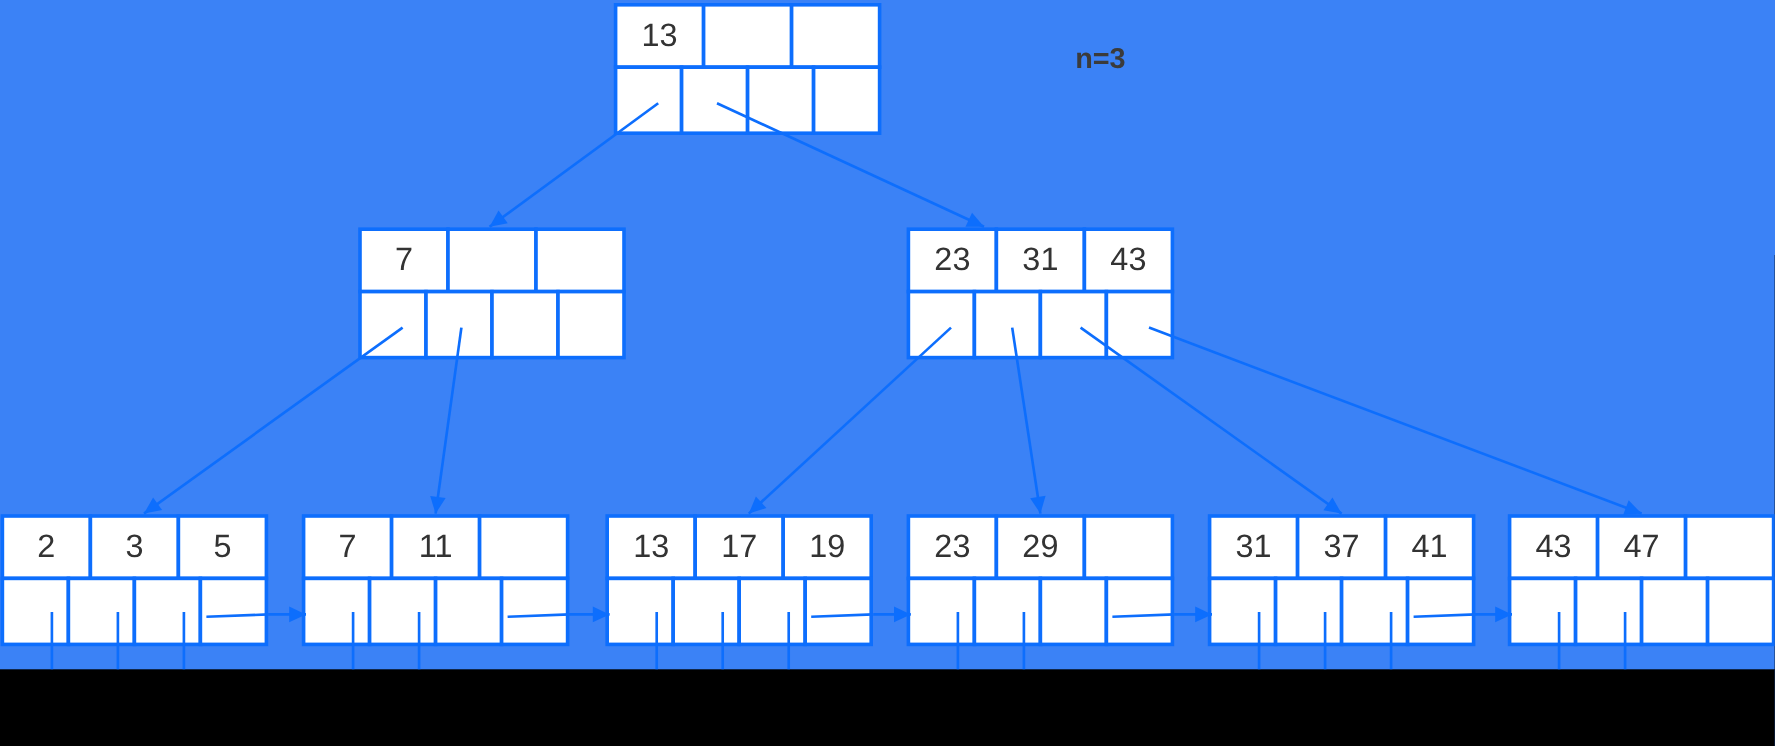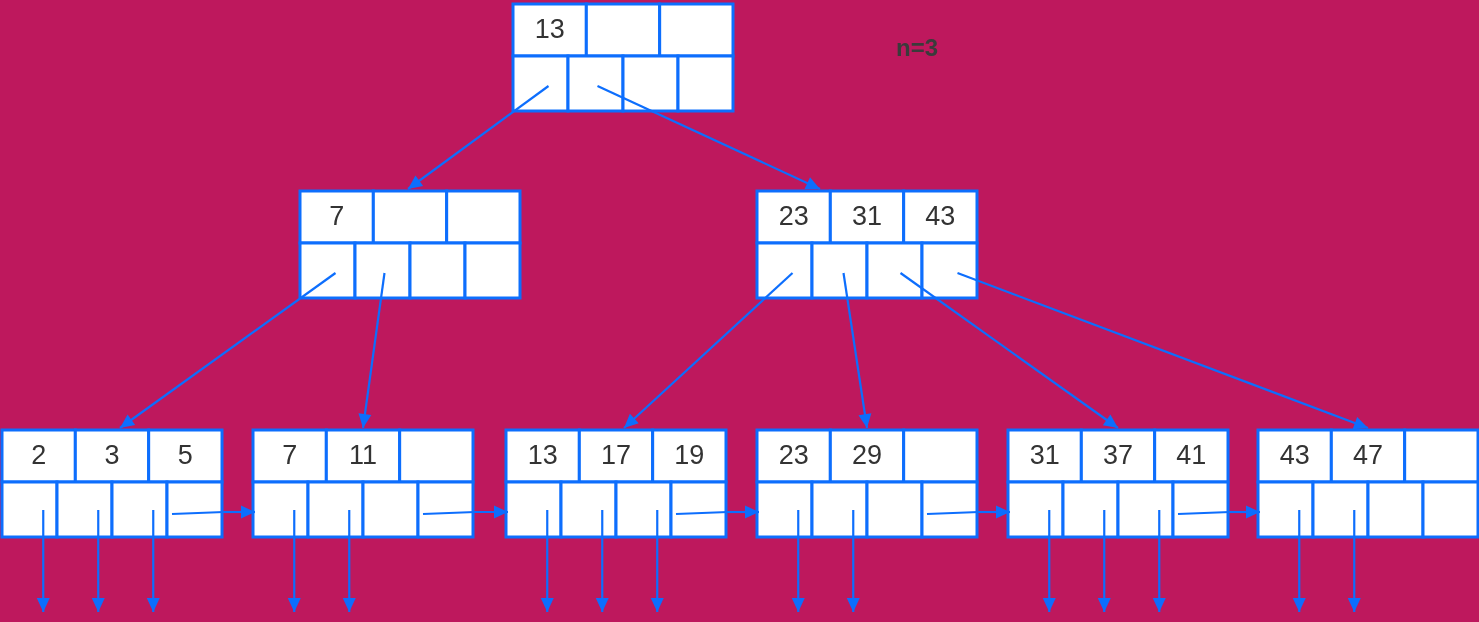--- a/index.html
+++ b/index.html
@@ -3,22 +3,22 @@
 <meta charset="utf-8">
 <style>
   html, body {
     margin: 0;
     padding: 0;
     background: #000000;
   }
   #stage {
     position: relative;
     width: 1479px;
-    height: 622px;
-    background: #be185d;
+    height: 558px;
+    background: #3b82f6;
     overflow: hidden;
     font-family: "Liberation Sans", sans-serif;
   }
   #tree-svg {
     position: absolute;
     left: 0;
     top: 0;
     width: 1479px;
     height: 622px;
     display: block;

